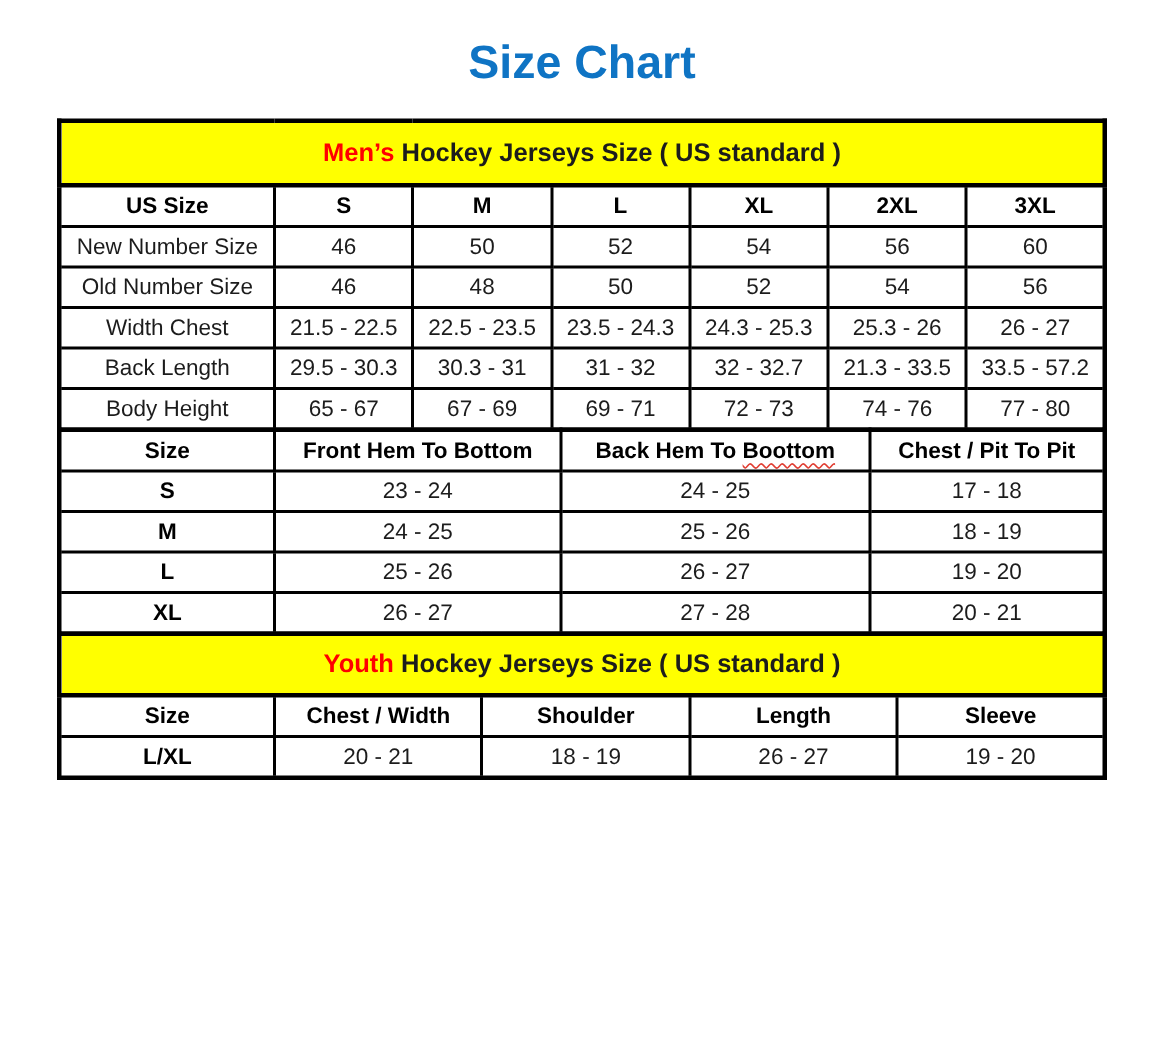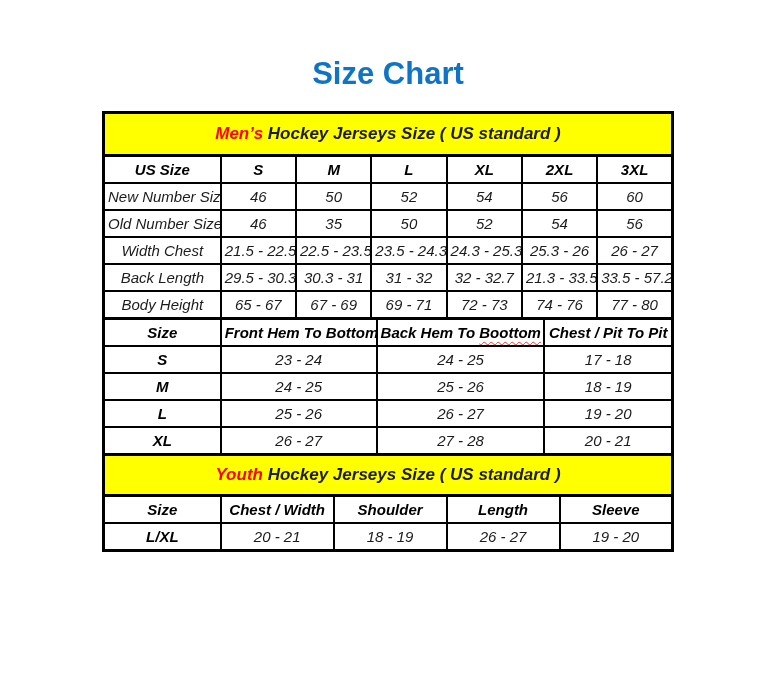--- a/index.html
+++ b/index.html
@@ -5,28 +5,28 @@
   * { box-sizing: border-box; }
   html, body { margin: 0; padding: 0; }
   body {
     width: 776px; height: 692px;
     background: #ffffff;
     font-family: "Liberation Sans", "DejaVu Sans", sans-serif;
     color: #000;
     overflow: hidden;
   }
   .page-title {
-    margin: 56px 0 19px 0;
+    margin: 24px 0 19px 0;
     text-align: center;
     font-size: 31px;
     font-weight: 700;
     color: var(--title-blue, #0F74C4);
     letter-spacing: 0px;
   }
-  .chart-wrap { width: 572px; margin: 0 auto; font-style: italic; }
+  .chart-wrap { width: 700px; margin: 0 auto; }
   table.size-table {
     width: 100%;
     border-collapse: collapse;
     border: 3px solid var(--border-black, #000);
     table-layout: fixed;
   }
   table.size-table + table.size-table { margin-top: -3px; }
   .section-heading {
     background: var(--section-bg, #FFFF00);
     text-align: center;
@@ -92,21 +92,21 @@
           <td>46</td>
           <td>50</td>
           <td>52</td>
           <td>54</td>
           <td>56</td>
           <td>60</td>
         </tr>
         <tr>
           <td>Old Number Size</td>
           <td>46</td>
-          <td>35</td>
+          <td>48</td>
           <td>50</td>
           <td>52</td>
           <td>54</td>
           <td>56</td>
         </tr>
         <tr>
           <td>Width Chest</td>
           <td>21.5 - 22.5</td>
           <td>22.5 - 23.5</td>
           <td>23.5 - 24.3</td>

